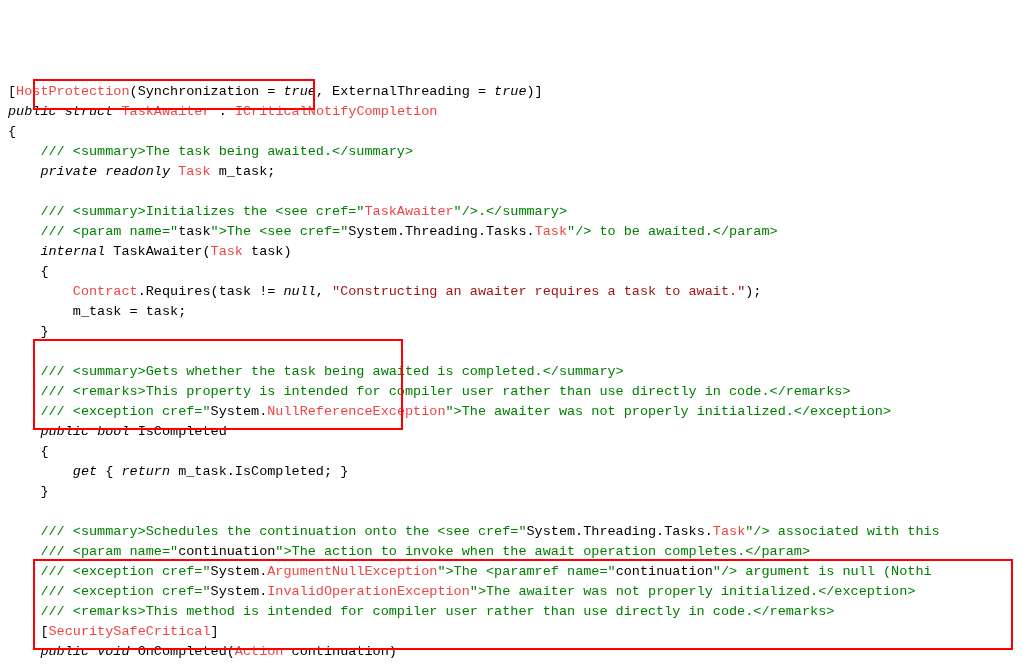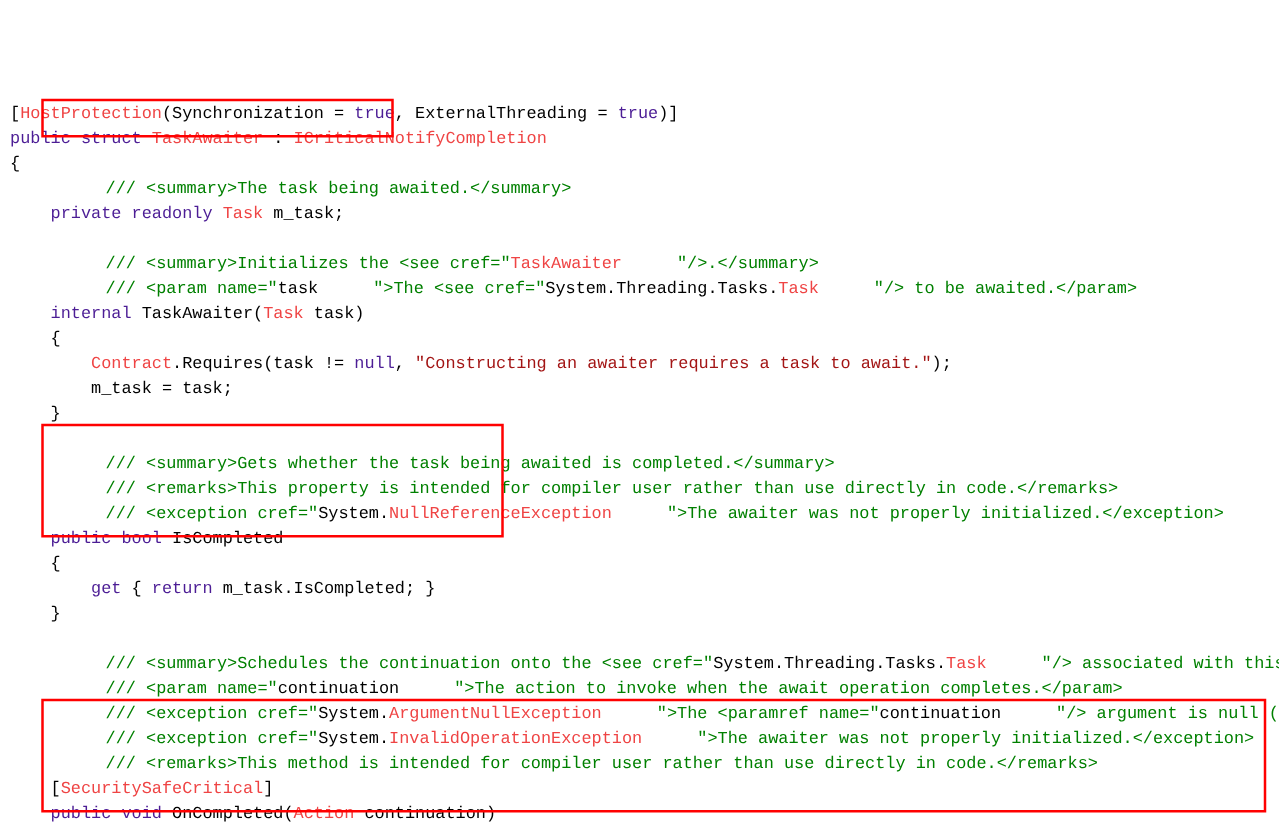--- a/index.html
+++ b/index.html
@@ -7,23 +7,23 @@
     padding: 2px 0 0 8px;
     font-family: Consolas, 'Courier New', monospace;
     font-size: 13.5px;
     line-height: 20px;
     background: #fff;
     color: #000;
     white-space: pre;
     overflow: hidden;
     width: 1023px;
   }
-  .kw   { color: #4c1d95; }   
+  .kw   { color: #000000; font-style: italic; }   
   .typ  { color: #ef4444; }   
-  .com  { color: #008000; margin-left: 44px; }   
+  .com  { color: #008000; }   
   .str  { color: #a31515; }   
   .box {
     border: 2px solid #ff0000;
     position: absolute;
     pointer-events: none;
   }
 </style>
 </head>
 <body>
 

